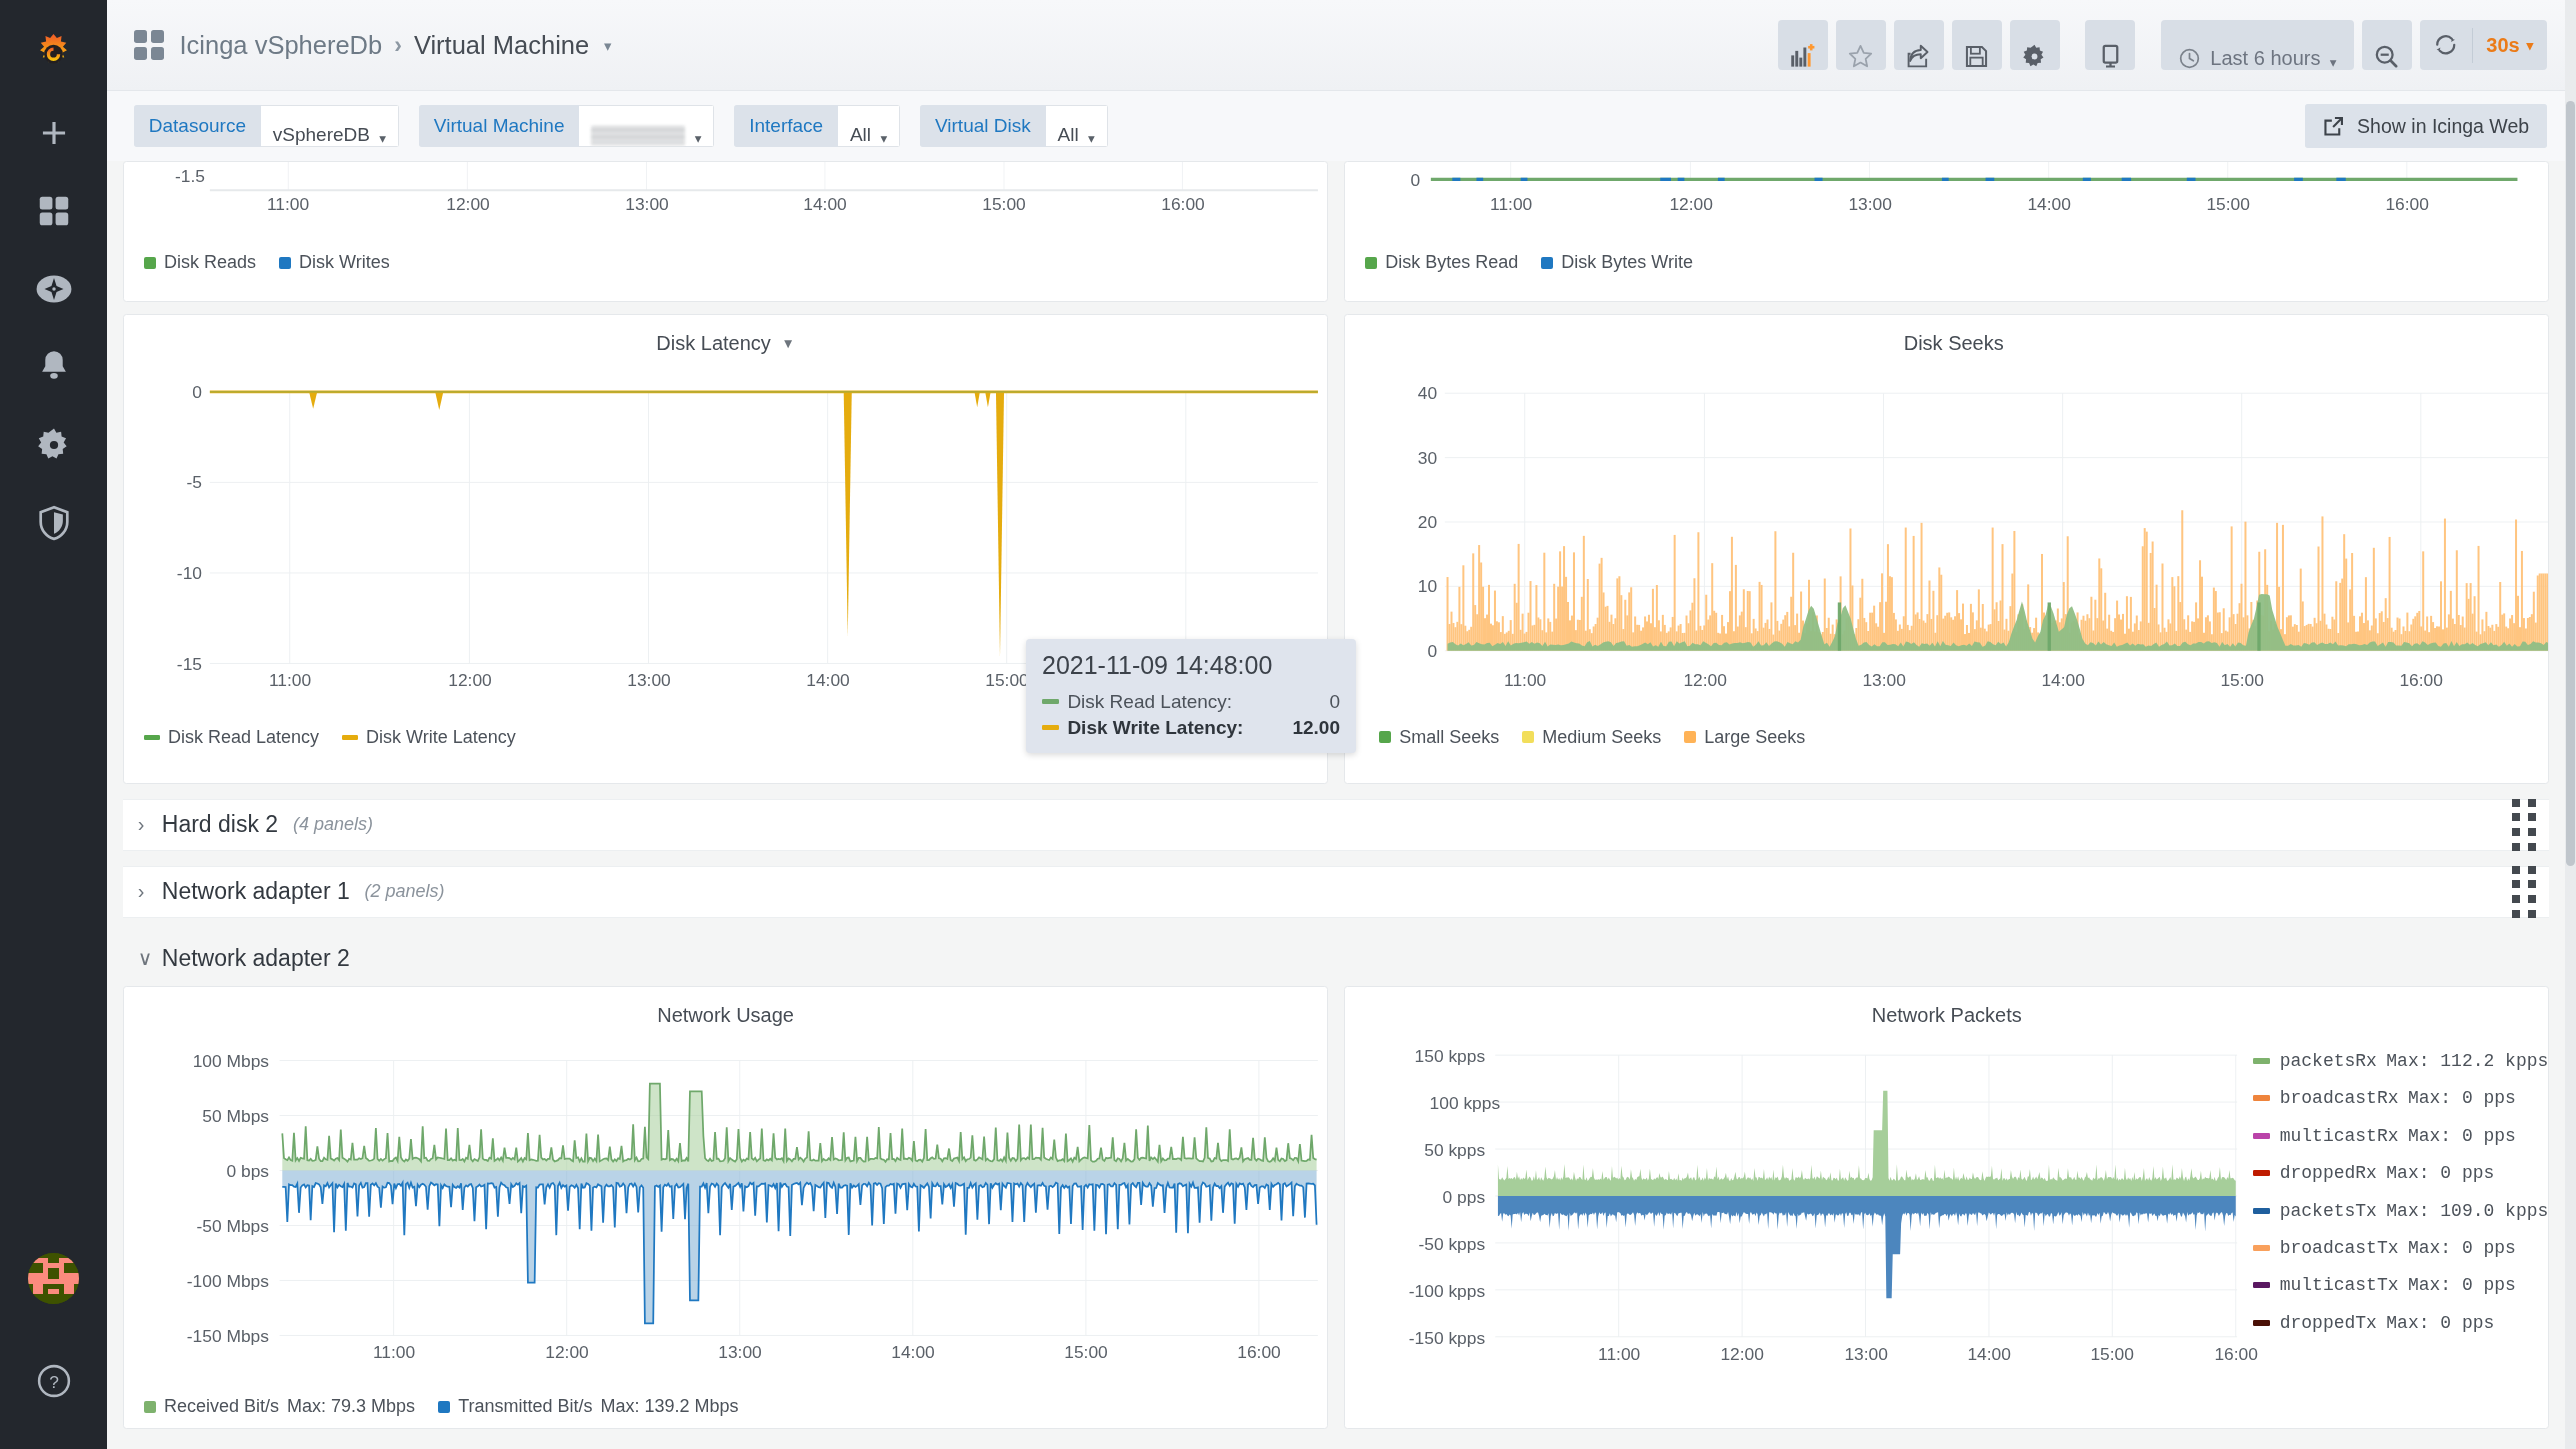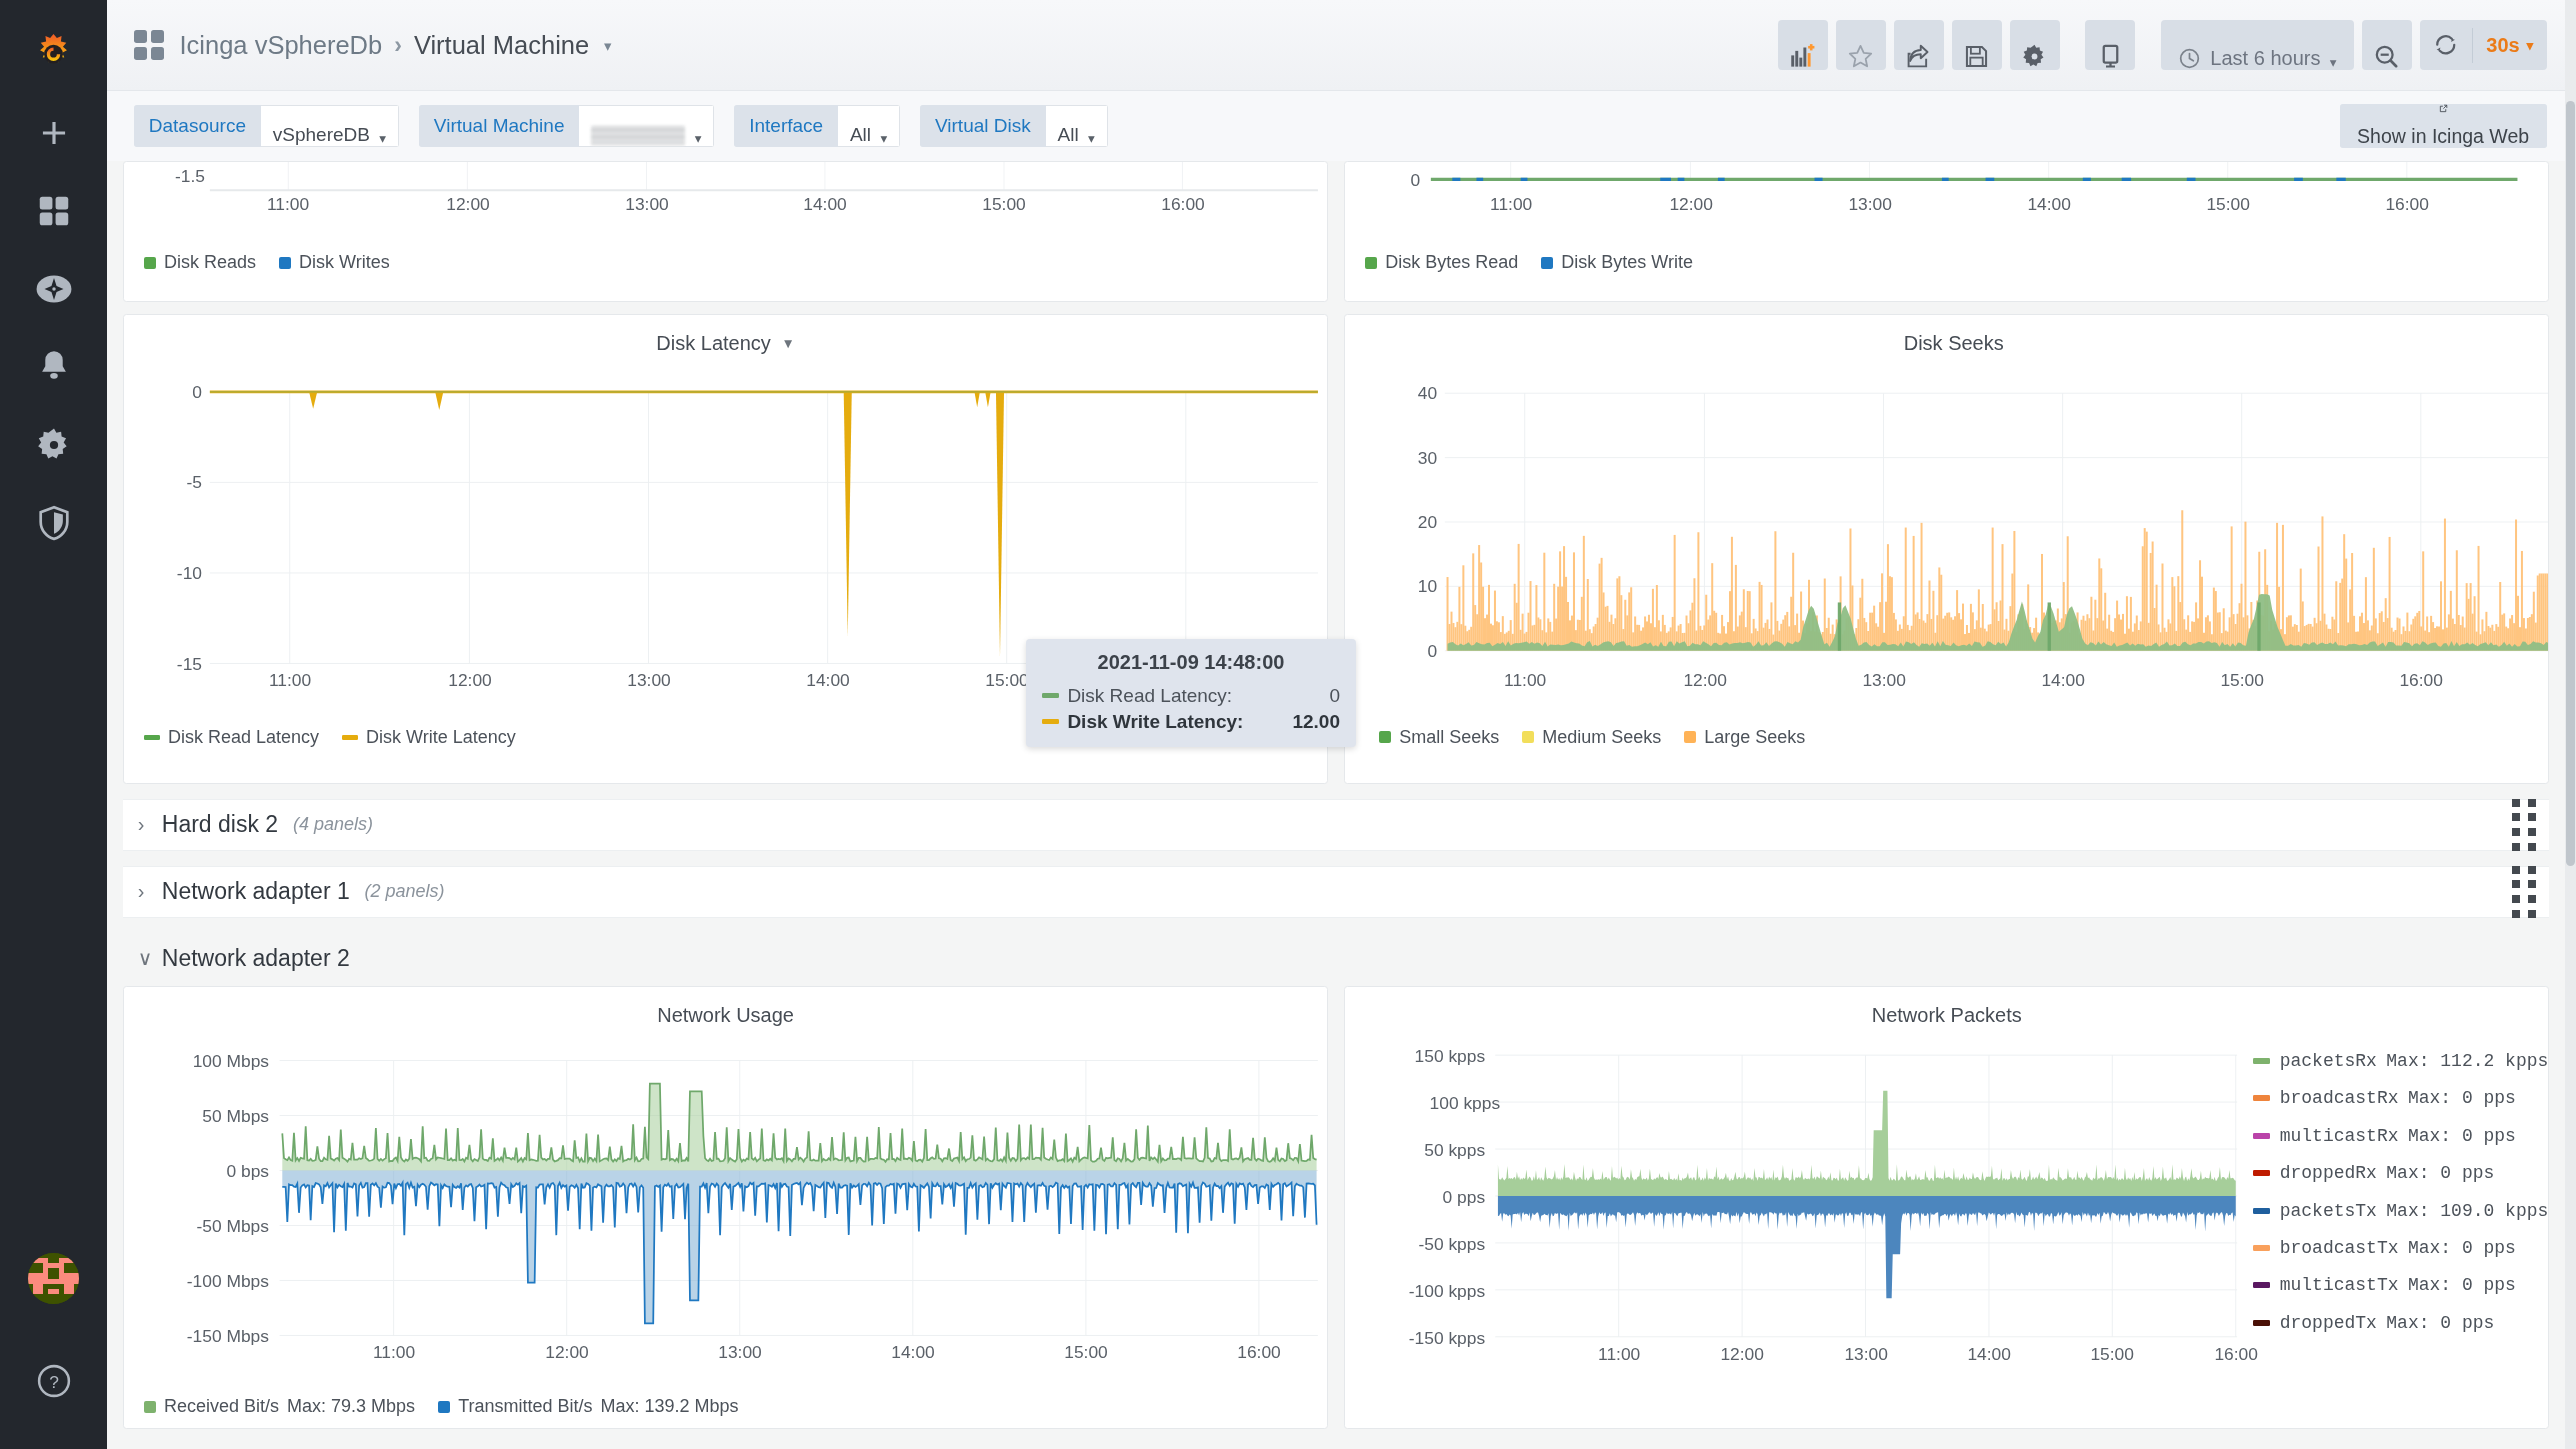--- a/index.html
+++ b/index.html
@@ -68,21 +68,21 @@
      font-size: 19px; }
   .varvalue { background:#fff; border:0.7px solid #dfe3e8; border-left:none; padding: 0 12px;
      display:flex; align-items:flex-end; gap: 9.4px; color:#464c54; font-size:19px; cursor:pointer; min-width: 54px;}
   .varvalue .mini-caret { color:#5a6169; }
   .varvalue.blurred { min-width: 107px; }
   .blur-bar { width: 94px; height: 20px; background:
       repeating-linear-gradient(180deg, #b9bcbf 0px, #b9bcbf 1.3px, #e8e9ea 1.3px, #e8e9ea 3.4px);
       filter: blur(1.5px); opacity:.85; border-radius:1.3px;}
   .submenu-right { margin-left:auto; }
   .icinga-btn { background:#dce2ea; border-radius:2.7px; height: 44px; display:flex; align-items:center;
-     gap:12px; padding: 0 17.4px; color:#3d434a; font-size: 19.5px; cursor:pointer;flex-direction:column;}
+     gap:12px; padding: 0 17.4px; color:#3d434a; font-size: 19.5px; cursor:pointer;}
   .icinga-btn svg { width: 23px; height: 23px; fill:none; stroke:#3d434a; stroke-width:2.2;}
 
   
   #canvas {
     position: absolute; left: 107px; top: 161px; right: 10.7px; bottom: 0;
     background: #f4f5f5; overflow: hidden;
   }
   .prow { display: flex; gap: 16px; padding: 0 16px; }
   .panel {
     background: #fff; border: 0.7px solid #e5e8eb; border-radius: 3.4px;
@@ -108,21 +108,21 @@
   .rowhdr .rcount { font-size: 18px; color:#8b939c; font-style: italic; margin-left: 14.8px;}
   .rowhdr .dots { margin-left:auto; margin-right: 13.4px; display:grid;
      grid-template-columns: repeat(2, 8px); grid-auto-rows: 8px; gap: 6.7px 8px;}
   .rowhdr .dots i { background:#44494f; display:block; width:8px; height:8px;}
   .rowhdr.open { background: transparent; border:none; padding-left: 14.8px;}
 
   .tooltip {
     position: absolute; background:#dfe4ed; border-radius: 4px; padding: 12px 16px 14.8px 16px;
     box-shadow: 0 2px 6.7px rgba(0,0,0,.15); z-index: 20; min-width: 268px;
   }
-  .tooltip .tt-time { text-align:center; font-weight: 700; font-size: 20px; color:#3c424a; margin-bottom: 10.7px;}
+  .tooltip .tt-time { text-align:left; font-weight: 400; font-size: 25px; color:#3c424a; margin-bottom: 10.7px;}
   .tooltip .tt-row { display:flex; align-items:center; font-size: 19px; color:#4c525a; margin-top: 4px;}
   .tooltip .tt-row .sw { width: 17.4px; height: 5.4px; border-radius:1.3px; margin-right: 8px;}
   .tooltip .tt-row .val { margin-left:auto; padding-left: 27px;}
   .tooltip .tt-row.bold { font-weight: 700; color:#2f353c;}
 
   .scrollbar {
     position: absolute; right: 0; top: 0; width: 10.7px; height: 1449px; background: #e9ebed; z-index: 50;
   }
   .scrollbar .thumb { position:absolute; right:0.7px; width: 9.4px; background:#c0c6cc; border-radius: 4.7px;}
 

